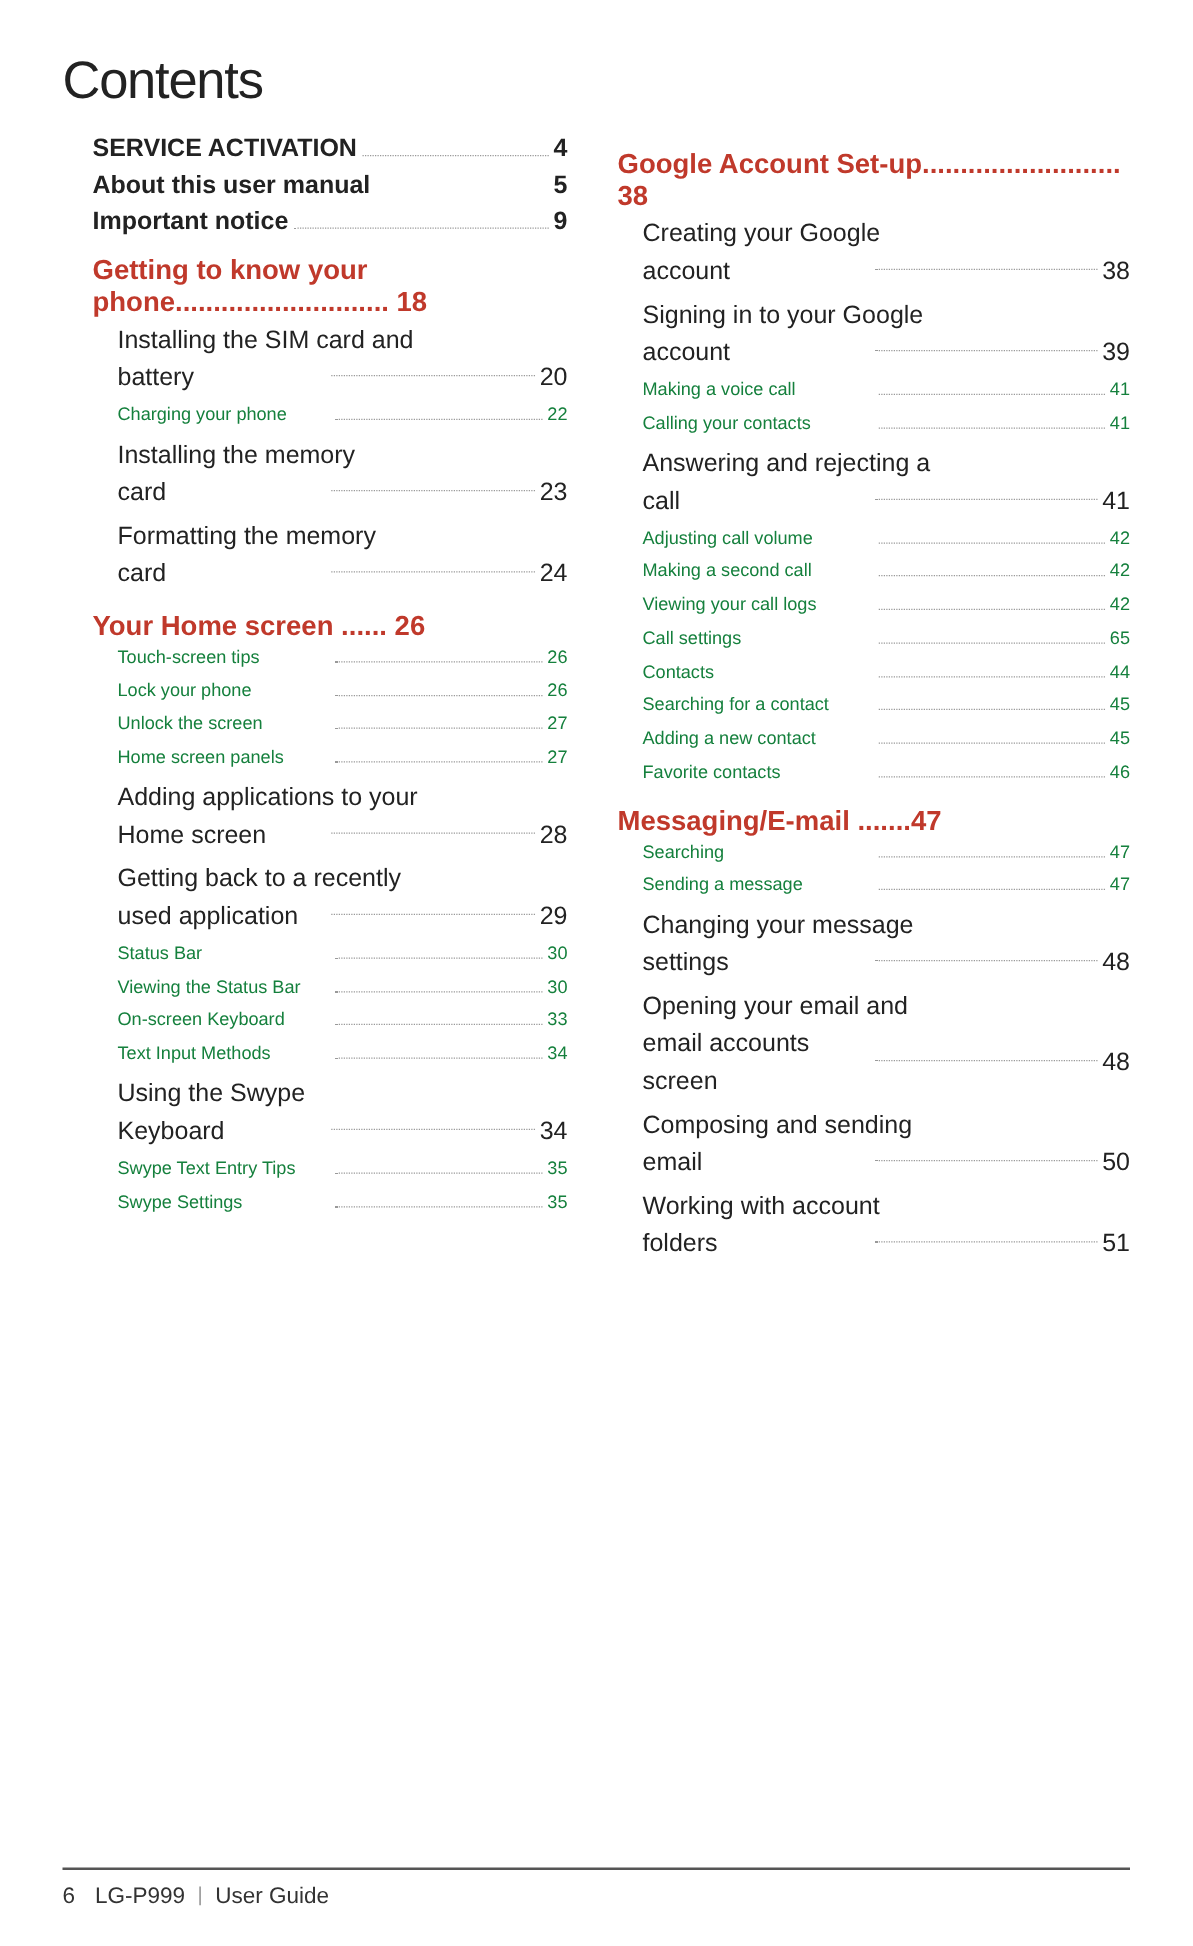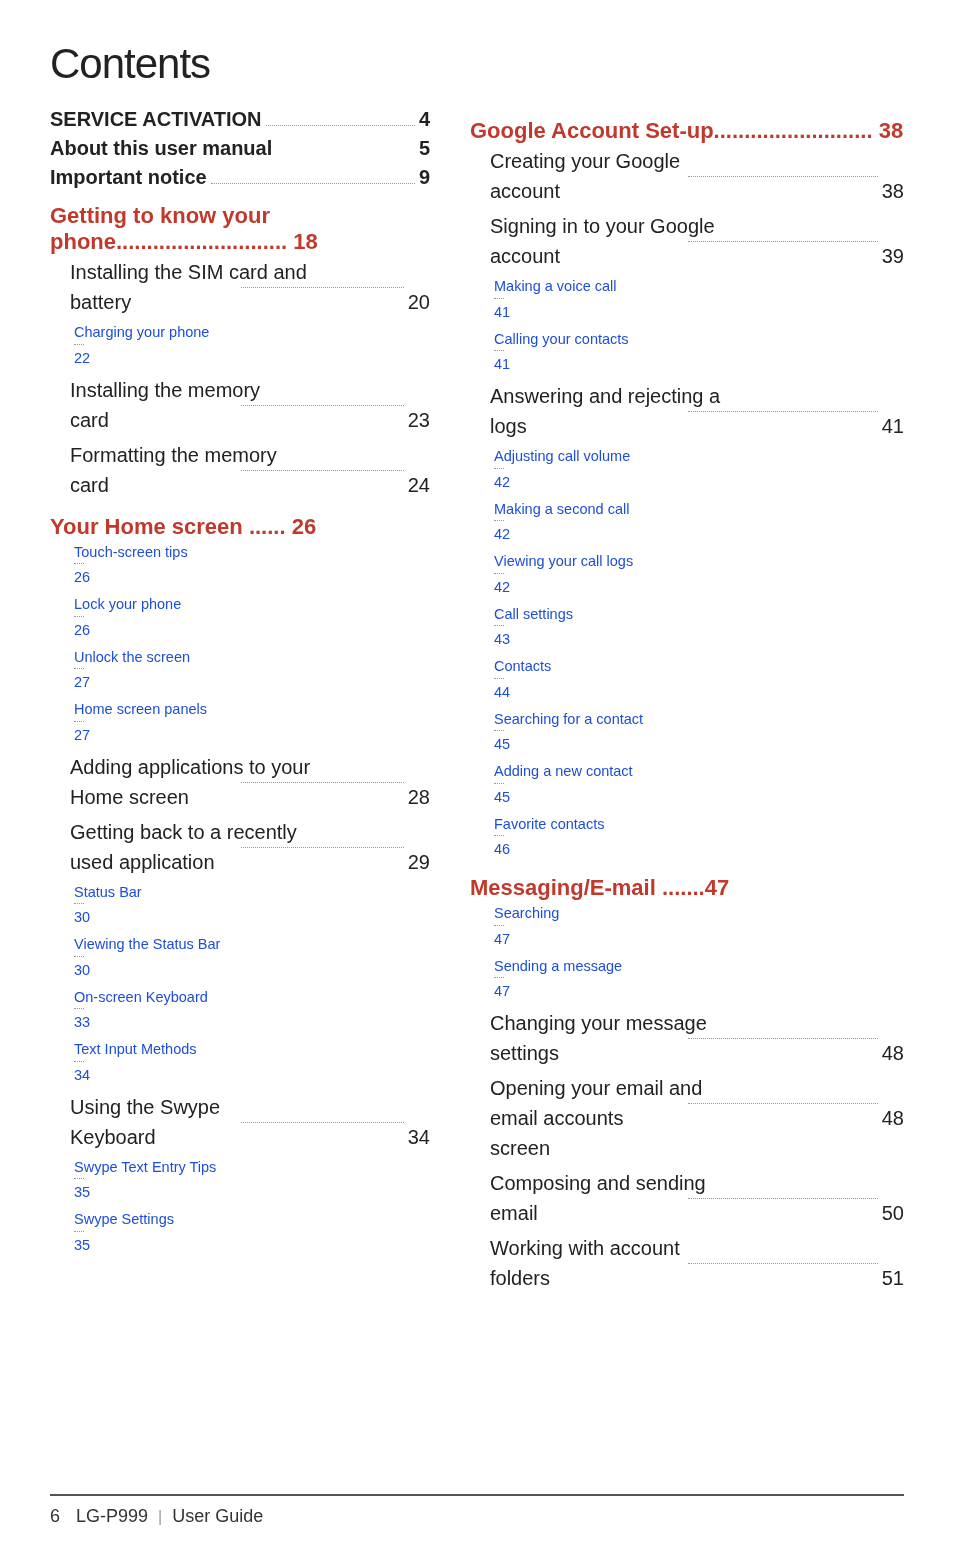--- a/index.html
+++ b/index.html
@@ -20,20 +20,21 @@
       letter-spacing: -1px;
     }
 
     .two-col {
       display: flex;
       gap: 40px;
     }
 
     .col-left {
       flex: 0 0 380px;
+      margin-left: 24px;
     }
 
     .col-right {
       flex: 1;
     }
 
     
     .toc-top {
       font-size: 20px;
       font-weight: 700;
@@ -60,28 +61,27 @@
       font-size: 22px;
       font-weight: 700;
       color: #c0392b;
       margin-bottom: 8px;
       margin-top: 14px;
     }
 
     
     .toc-sub {
       font-size: 14.5px;
-      color: #1d4ed8;
+      color: #15803d;
       margin-bottom: 5px;
       padding-left: 20px;
       display: flex;
       justify-content: space-between;
       align-items: baseline;
       line-height: 1.5;
-      flex-direction: column;
     }
 
     .toc-sub .sub-text {
       flex: 1;
       padding-right: 4px;
     }
 
     .toc-sub .dots {
       flex: 1;
       border-bottom: 1px dotted #999;
@@ -98,21 +98,21 @@
       font-size: 20px;
       color: #222;
       margin-bottom: 5px;
       padding-left: 20px;
       line-height: 1.5;
     }
 
     .toc-sub-multi .sub-row {
       display: flex;
       justify-content: space-between;
-      align-items: flex-start;
+      align-items: center;
     }
 
     .toc-sub-multi .sub-text {
       flex: 1;
       padding-right: 4px;
     }
 
     .toc-sub-multi .dots {
       flex: 1;
       border-bottom: 1px dotted #999;
@@ -305,21 +305,21 @@
         <span class="page-num">41</span>
       </div>
       <div class="toc-sub">
         <span class="sub-text">Calling your contacts</span>
         <span class="dots"></span>
         <span class="page-num">41</span>
       </div>
       <div class="toc-sub-multi">
         <div>Answering and rejecting a</div>
         <div class="sub-row">
-          <span class="sub-text">logs</span>
+          <span class="sub-text">call</span>
           <span class="dots"></span>
           <span class="page-num">41</span>
         </div>
       </div>
       <div class="toc-sub">
         <span class="sub-text">Adjusting call volume</span>
         <span class="dots"></span>
         <span class="page-num">42</span>
       </div>
       <div class="toc-sub">
@@ -328,21 +328,21 @@
         <span class="page-num">42</span>
       </div>
       <div class="toc-sub">
         <span class="sub-text">Viewing your call logs</span>
         <span class="dots"></span>
         <span class="page-num">42</span>
       </div>
       <div class="toc-sub">
         <span class="sub-text">Call settings</span>
         <span class="dots"></span>
-        <span class="page-num">43</span>
+        <span class="page-num">65</span>
       </div>
       <div class="toc-sub">
         <span class="sub-text">Contacts</span>
         <span class="dots"></span>
         <span class="page-num">44</span>
       </div>
       <div class="toc-sub">
         <span class="sub-text">Searching for a contact</span>
         <span class="dots"></span>
         <span class="page-num">45</span>

